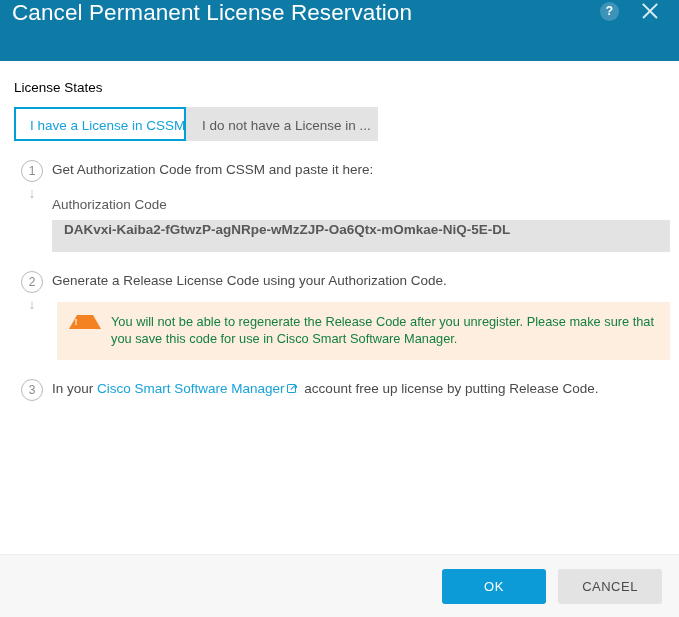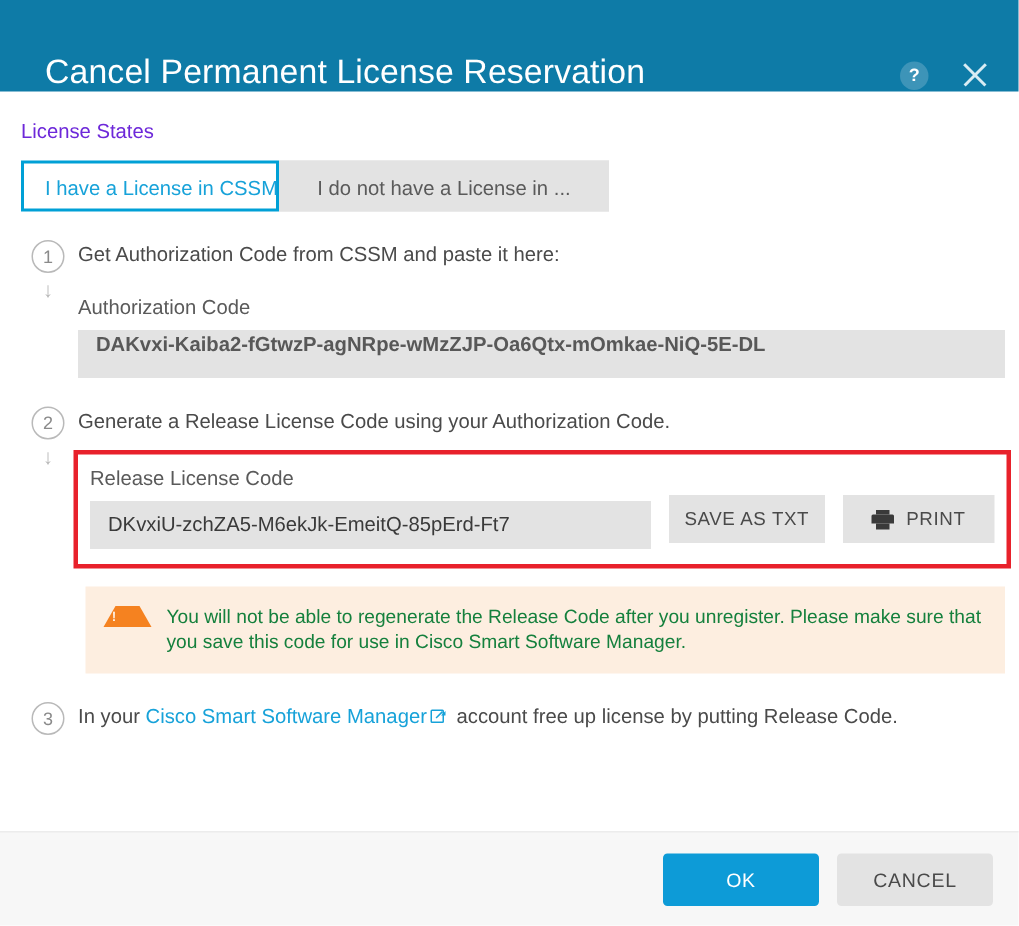--- a/index.html
+++ b/index.html
@@ -23,22 +23,22 @@
     background: #ffffff;
     display: flex;
     flex-direction: column;
   }
 
   
   .dialog-header {
     height: 61px;
     background: #0e7ba7;
     display: flex;
-    align-items: flex-end;
-    padding: 0 18px 0 30px;
+    align-items: flex-start;
+    padding: 0 18px 0 12px;
     flex: 0 0 auto;
   }
   .dialog-title {
     color: #ffffff;
     font-size: 22.5px;
     font-weight: normal;
     letter-spacing: 0.1px;
     flex: 1 1 auto;
     white-space: nowrap;
   }
@@ -86,21 +86,21 @@
   }
 
   .intro-text {
     font-size: 13.5px;
     color: #4a4a4a;
     margin-top: 23px;
   }
 
   .section-label {
     font-size: 13.5px;
-    color: #6d28d9;
+    color: #000000;
     margin-top: 19px;
   }
 
   
   .toggle-group {
     display: flex;
     margin-top: 12px;
     align-items: stretch;
   }
   .toggle-btn {
@@ -117,21 +117,21 @@
     background: #ffffff;
     border: 2px solid #00a0d6;
     color: #17a2d9;
     width: 172px;
     text-align: center;
   }
   .toggle-btn.inactive {
     background: #e3e3e3;
     border: 2px solid #e3e3e3;
     color: #5a5a5a;
-    width: 220px;
+    width: 192px;
     text-align: center;
   }
 
   
   .step-row {
     display: flex;
     align-items: flex-start;
     margin-top: 18px;
   }
   .step-marker {
@@ -406,35 +406,20 @@
     </div>
 
     <div class="step-row">
       <div class="step-marker">
         <div class="step-circle">2</div>
         <div class="step-arrow">↓</div>
       </div>
       <div class="step-content">
         <div class="step-title">Generate a Release License Code using your Authorization Code.</div>
 
-        <div class="highlight-box">
-          <div class="field-label" style="margin-top:2px;">Release License Code</div>
-          <div class="release-row">
-            <div class="code-field release">DKvxiU-zchZA5-M6ekJk-EmeitQ-85pErd-Ft7</div>
-            <div class="action-btn save">SAVE AS TXT</div>
-            <div class="action-btn print">
-              <span class="printer-icon">
-                <span class="top"></span>
-                  <span class="mid"></span>
-                  <span class="bot"></span>
-              </span>
-              <span>PRINT</span>
-            </div>
-          </div>
-        </div>
 
         <div class="warning-banner">
           <span class="warning-icon"></span>
           <span class="warning-text">You will not be able to regenerate the Release Code after you unregister. Please make sure that you save this code for use in Cisco Smart Software Manager.</span>
         </div>
       </div>
     </div>
 
     <div class="step-row">
       <div class="step-marker">

